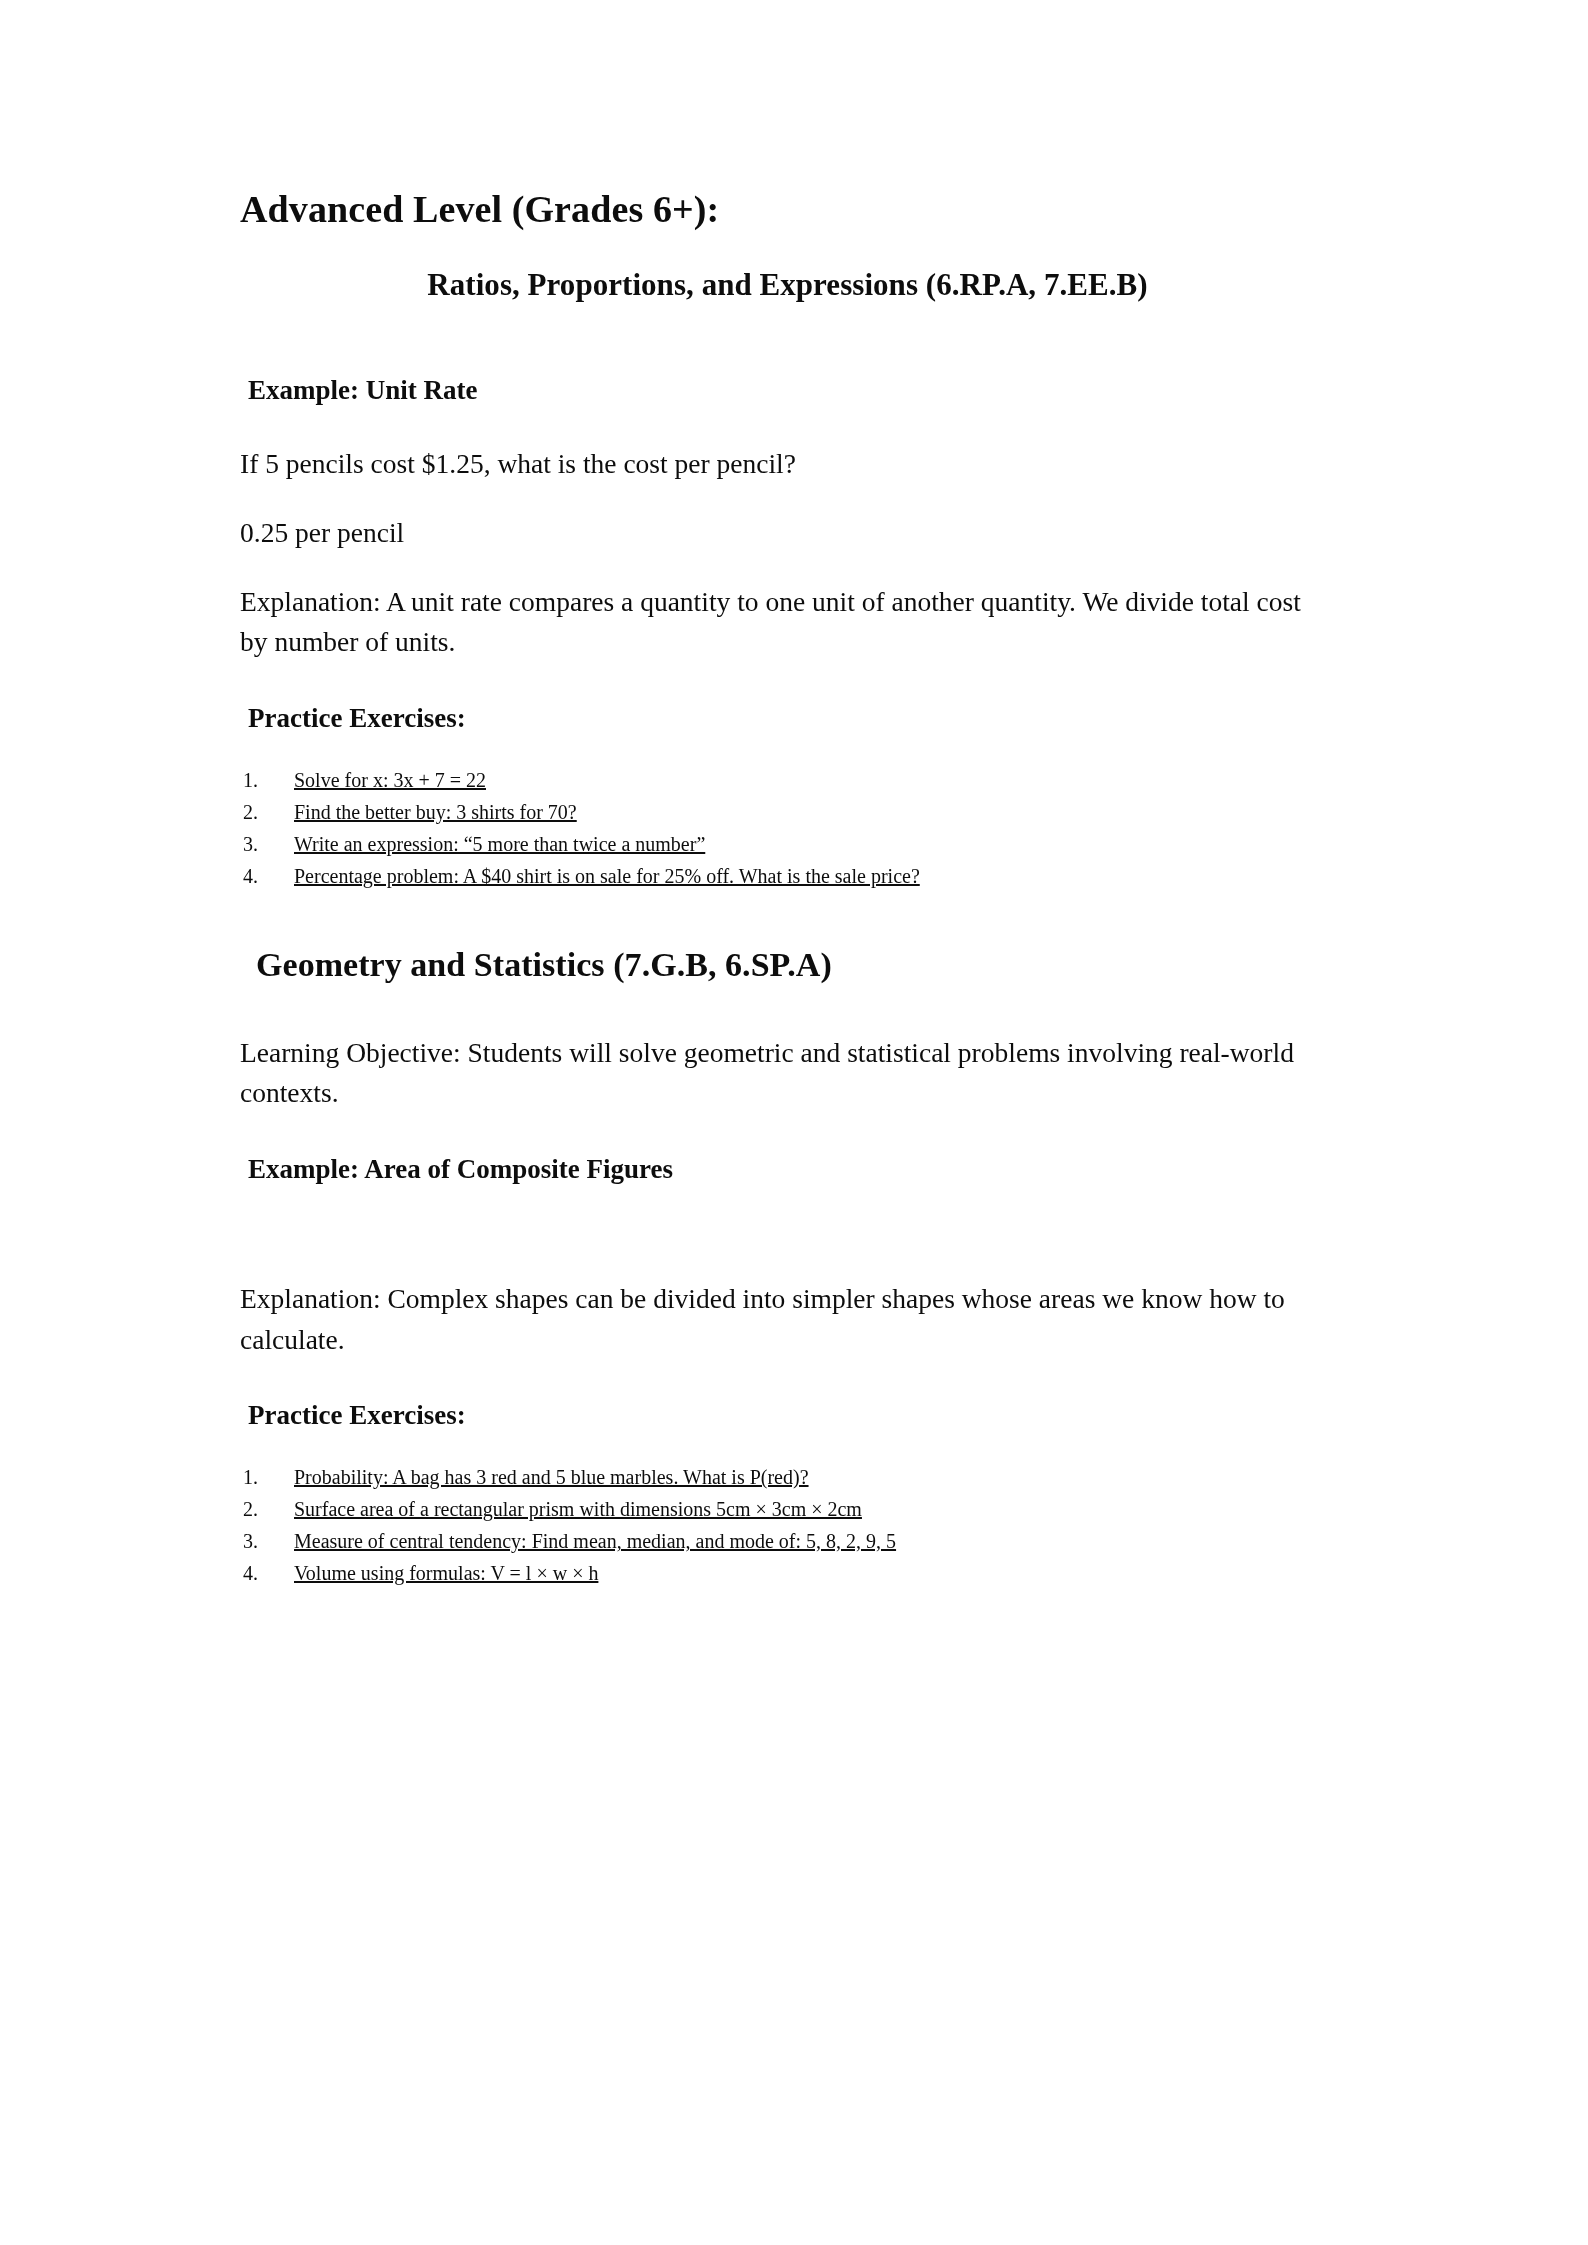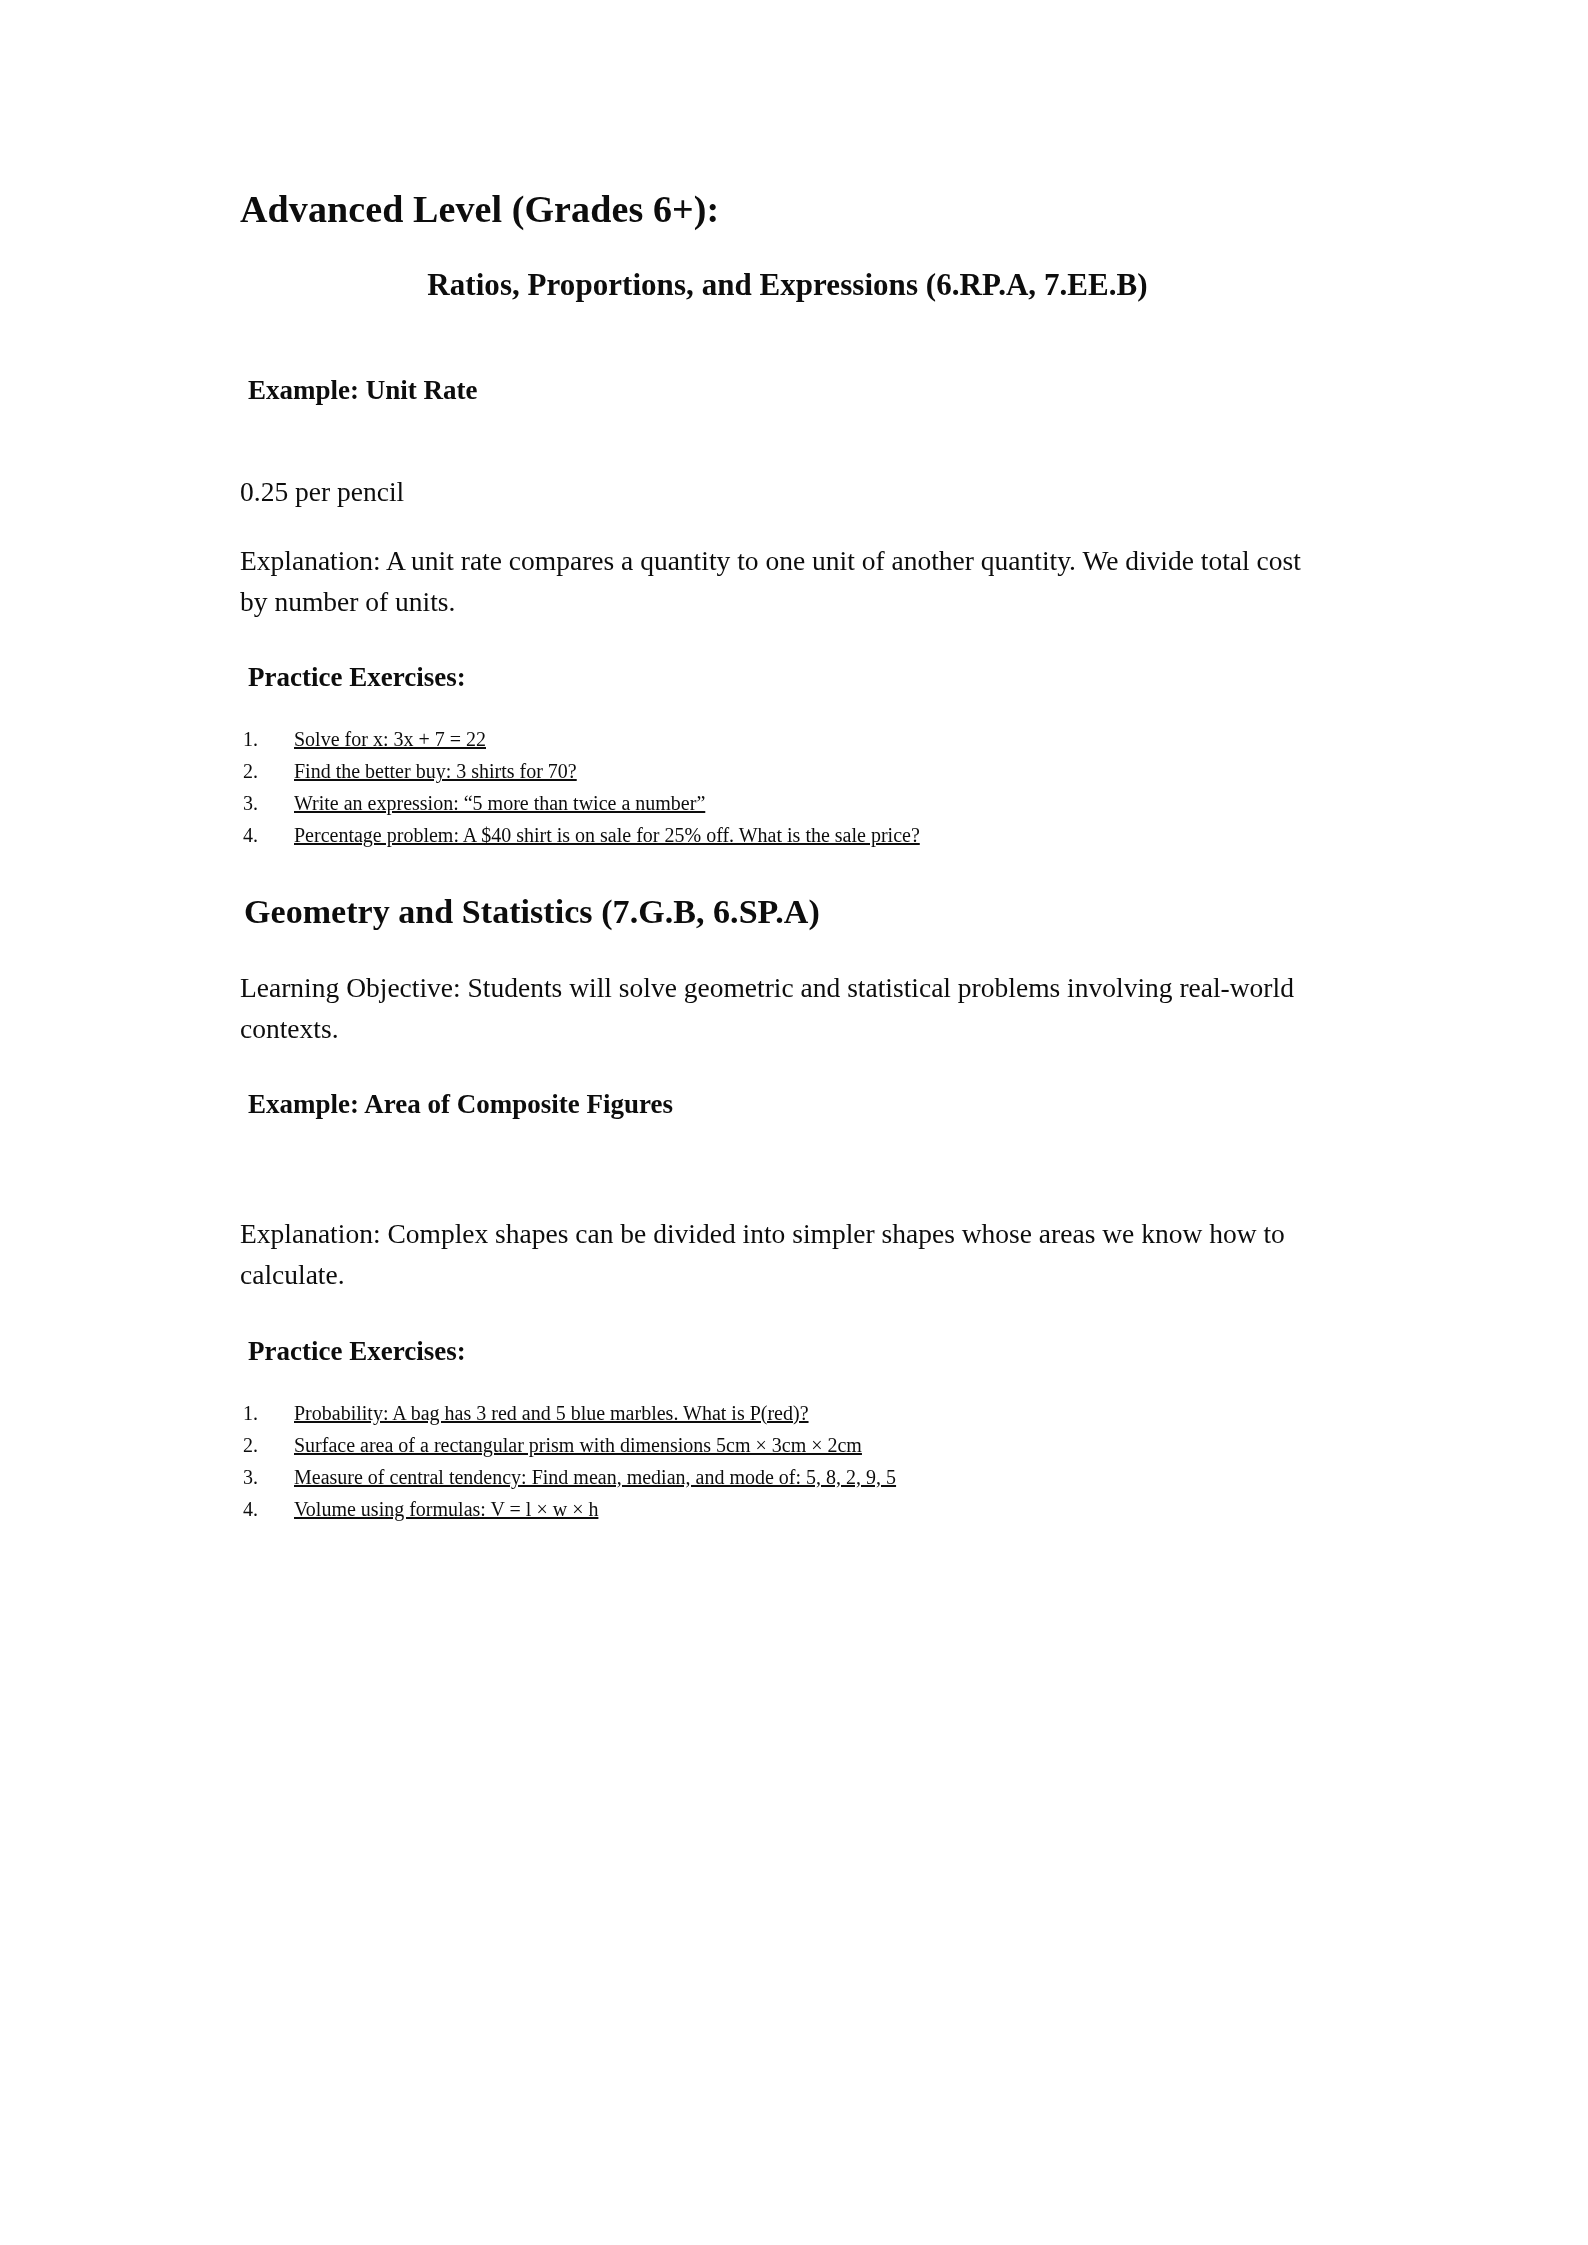--- a/index.html
+++ b/index.html
@@ -39,21 +39,21 @@
     font-weight: bold;
     line-height: 1.25;
     margin: 0;
     letter-spacing: 0.05px;
     text-align: center;
   }
   .h2-lg {
     font-size: 34px;
     font-weight: bold;
     line-height: 1.25;
-    margin: 4px;
+    margin: 16px;
     letter-spacing: 0.05px;
   }
   .h3 {
     font-size: 27px;
     font-weight: bold;
     line-height: 1.3;
     margin: 8px;
   }
 
   
@@ -126,20 +126,21 @@
 
       <div class="sp-h2-p"></div>
 
 
       <div class="sp-p-h3"></div>
 
       <h3 class="h3">Example: Unit Rate</h3>
 
       <div class="sp-h3-p"></div>
 
+      <p class="body">If 5 pencils cost $1.25, what is the cost per pencil?</p>
 
       <div class="sp-p-p"></div>
 
       <p class="body">0.25 per pencil</p>
 
       <div class="sp-p-p"></div>
 
       <p class="body">Explanation: A unit rate compares a quantity to one unit of another quantity. We divide total cost by number of units.</p>
 
       <div class="sp-p-h3"></div>

